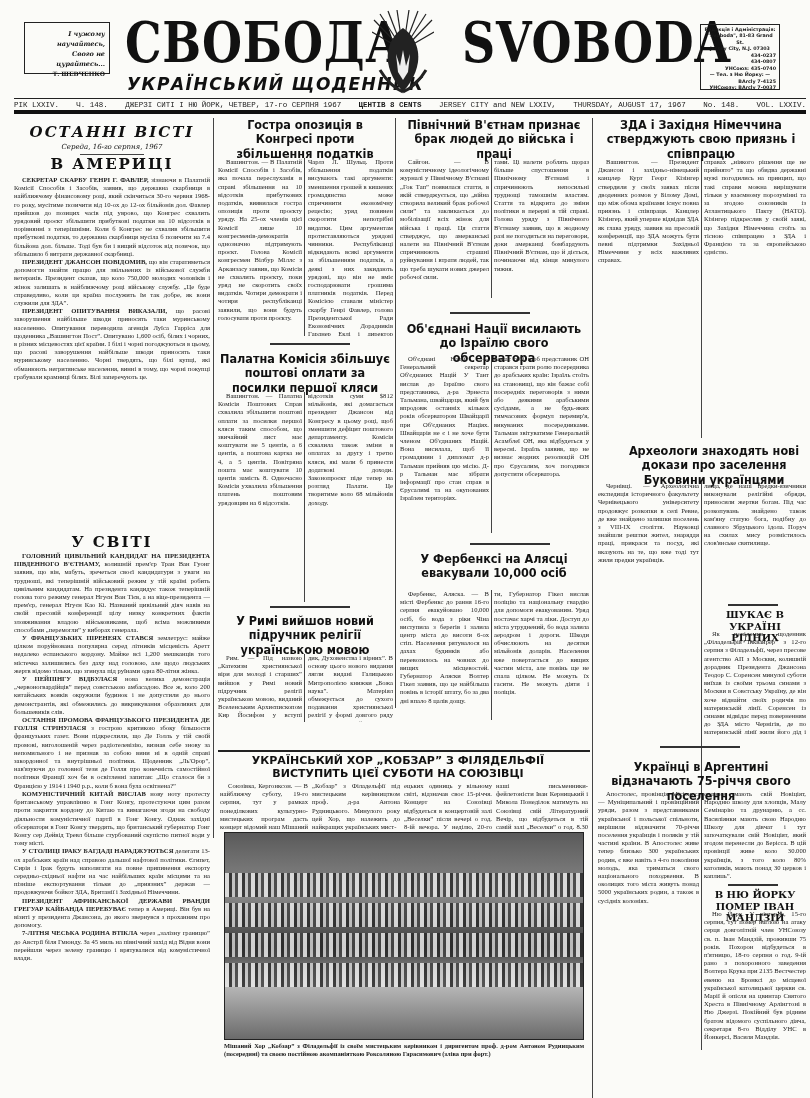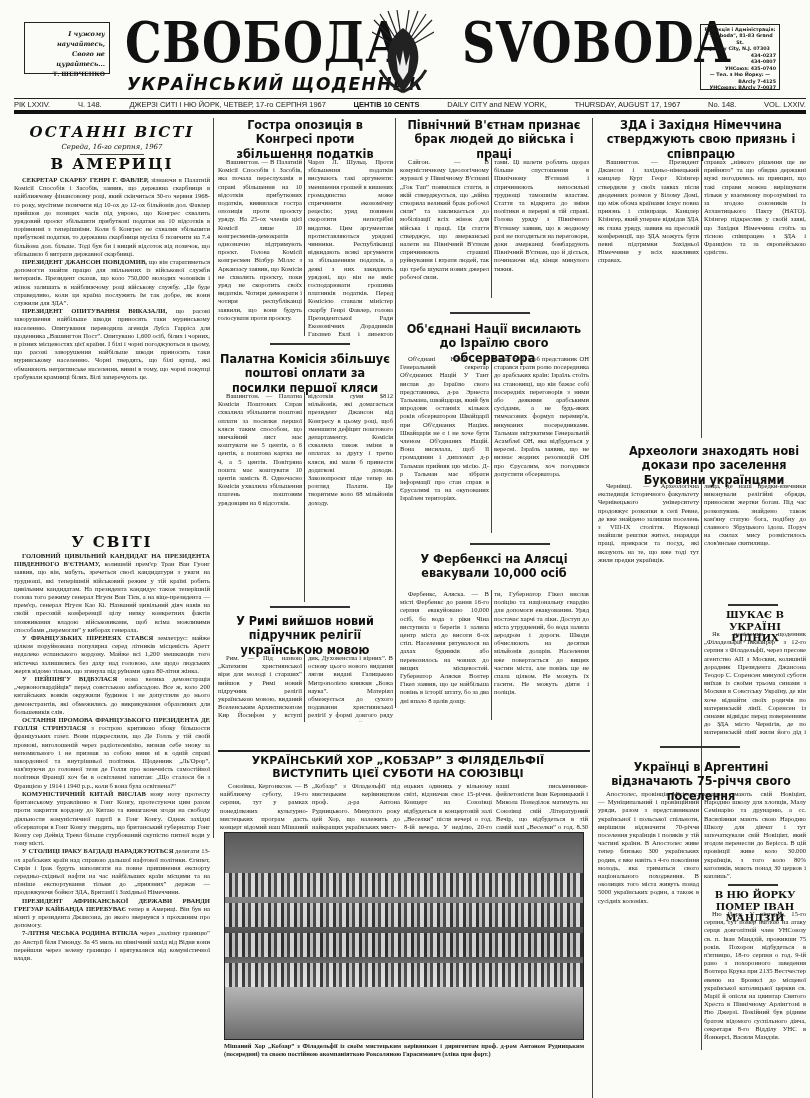--- a/index.html
+++ b/index.html
@@ -9,21 +9,21 @@
   .masthead { position: absolute; left: 0; top: 0; width: 810px; height: 98px; }
   .quote-box { position: absolute; left: 24px; top: 22px; width: 86px; height: 52px; border: 1px solid #222; padding: 6px 4px; font-size: 6.5px; font-style: italic; font-weight: bold; text-align: right; line-height: 1.55; }
   .quote-box .author { font-style: normal; font-size: 6px; }
   .title-uk { position: absolute; left: 125px; top: 14px; font-family: "DejaVu Serif", serif; font-weight: bold; font-size: 56px; letter-spacing: 1px; line-height: 1; transform: scaleX(0.82); transform-origin: left top; color: #111; }
   .sub-uk { position: absolute; left: 127px; top: 74px; font-family: "DejaVu Sans", sans-serif; font-weight: bold; font-style: italic; font-size: 17px; letter-spacing: 1.5px; color: #111; }
   .emblem { position: absolute; left: 372px; top: 10px; width: 62px; height: 84px; }
   .title-en { position: absolute; left: 462px; top: 14px; font-family: "DejaVu Serif", serif; font-weight: bold; font-size: 56px; letter-spacing: 1px; line-height: 1; transform: scaleX(0.82); transform-origin: left top; color: #111; }
   .sub-en { position: absolute; left: 466px; top: 76px; font-family: "DejaVu Sans", sans-serif; font-weight: bold; font-style: italic; font-size: 16px; letter-spacing: 6px; color: #111; }
   .admin-box { position: absolute; left: 700px; top: 24px; width: 80px; height: 66px; border: 1px solid #222; font-family: "DejaVu Sans", sans-serif; font-size: 4.8px; font-weight: bold; line-height: 1.35; padding: 2px 3px; text-align: right; }
 
-  .dateline { position: absolute; left: 14px; top: 98px; width: 792px; height: 12px; font-size: 7.5px; display: flex; justify-content: space-between; align-items: center; border-top: 1px solid #222; font-family: Liberation Sans, sans-serif; }
+  .dateline { position: absolute; left: 14px; top: 98px; width: 792px; height: 12px; font-size: 7.5px; display: flex; justify-content: space-between; align-items: center; border-top: 1px solid #222; font-family: Liberation Mono, monospace; }
   .dateline span { white-space: nowrap; }
   .thick-rule { position: absolute; left: 14px; top: 110px; width: 792px; height: 4px; background: #111; }
 
   .col-rule { position: absolute; width: 1px; background: #444; }
   .hrule { position: absolute; height: 1px; background: #444; }
   .dash-rule { position: absolute; height: 2px; background: #333; }
 
   .heading { position: absolute; text-align: center; font-family: "DejaVu Sans Condensed", "DejaVu Sans", sans-serif; font-weight: bold; color: #111; line-height: 1.15; transform-origin: center top; }
   .h-latest { font-family: "DejaVu Serif", serif; font-style: italic; font-size: 15px; letter-spacing: 2px; }
   .h-section { font-family: "DejaVu Serif", serif; font-size: 15px; letter-spacing: 2px; }
@@ -78,22 +78,22 @@
     <div style="text-align:center">— Тел. з Ню Йорку: —</div>
     <div>BArcly 7-4125</div>
     <div>УНСоюзу: BArcly 7-0037</div>
   </div>
 </div>
 
 <div class="dateline">
   <span>РІК LXXIV.</span>
   <span>Ч. 148.</span>
   <span>ДЖЕРЗІ СИТІ І НЮ ЙОРК, ЧЕТВЕР, 17-го СЕРПНЯ 1967</span>
-  <span style="font-weight:bold">ЦЕНТІВ 10 CENTS</span>
-  <span>DAILY CITY and NEW YORK,</span>
+  <span style="font-weight:bold">ЦЕНТІВ 8 CENTS</span>
+  <span>JERSEY CITY and NEW LXXIV,</span>
   <span>THURSDAY, AUGUST 17, 1967</span>
   <span>No. 148.</span>
   <span>VOL. LXXIV.</span>
 </div>
 <div class="thick-rule"></div>
 
 <div class="col-rule" style="left:213px;top:118px;height:720px"></div>
 <div class="col-rule" style="left:395px;top:118px;height:590px"></div>
 <div class="col-rule" style="left:592px;top:118px;height:980px"></div>
 <div class="col-rule" style="left:304px;top:158px;height:178px"></div>

